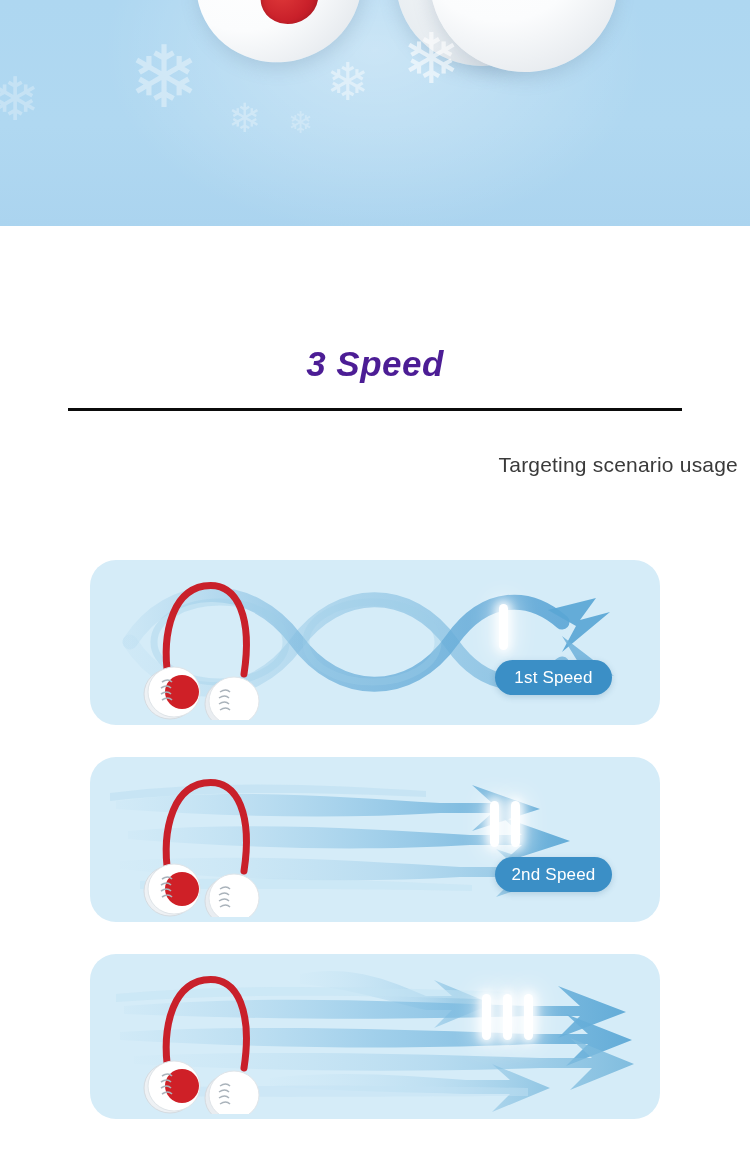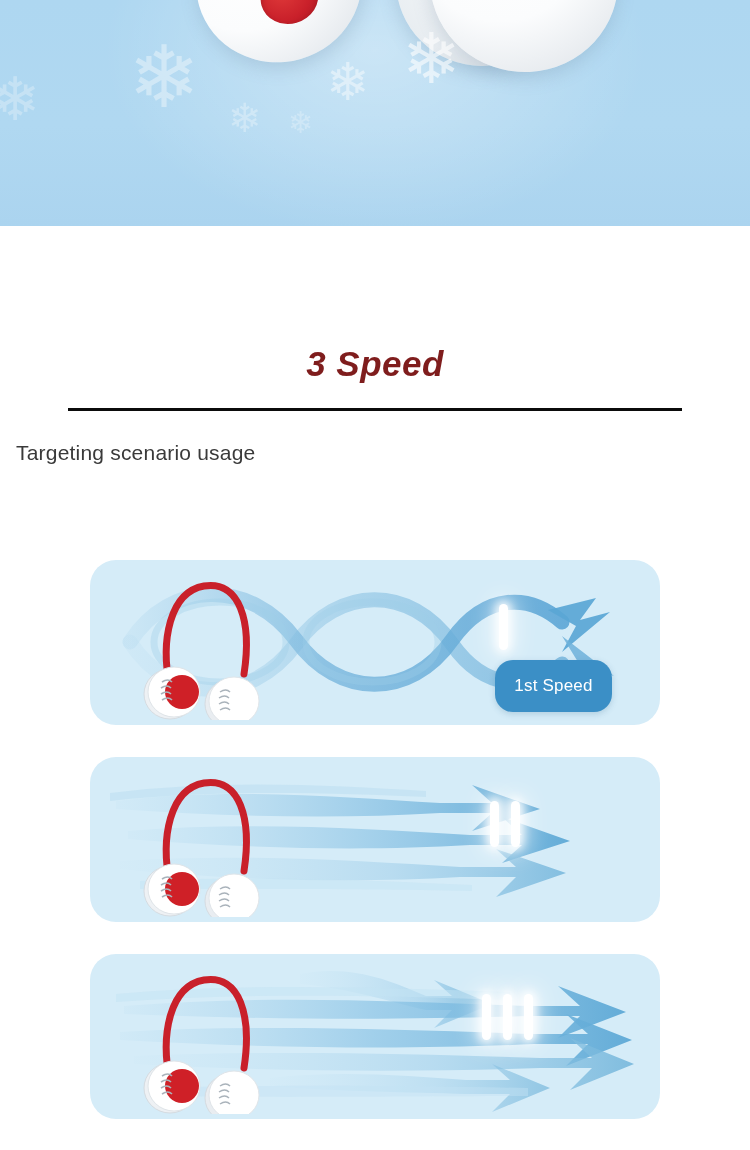--- a/index.html
+++ b/index.html
@@ -92,37 +92,36 @@
     width: 750px;
   }
   .headline {
     margin: 0;
     padding-top: 118px;
     text-align: center;
     font-size: 35px;
     font-weight: bold;
     font-style: italic;
     letter-spacing: 0.5px;
-    color: #7f1d1d;
+    color: #4c1d95;
   }
   .rule {
     width: 614px;
     height: 3px;
     margin: 24px auto 0;
     background: #0b0b0b;
   }
   .subhead {
-    margin: 0;
+    margin: 12px;
     padding-top: 30px;
-    text-align: left;
+    text-align: right;
     font-size: 21px;
     font-weight: normal;
     letter-spacing: 0.2px;
     color: #3a3a3a;
-    padding-left: 16px;
   }
 
   
   .cards {
     position: absolute;
     left: 90px;
     top: 560px;
     width: 570px;
   }
   .card {
@@ -173,21 +172,21 @@
   .bars.one   { left: 409px; top: 44px; }
   .bars.two   { left: 400px; top: 44px; }
   .bars.three { left: 392px; top: 40px; }
 
   
   .pill {
     position: absolute;
     left: 405px;
     top: 100px;
     width: 117px;
-    height: 52px;
+    height: 35px;
     border-radius: 18px;
     background: #3b8fc6;
     color: #ffffff;
     font-size: 17px;
     letter-spacing: 0.2px;
     display: flex;
     align-items: center;
     justify-content: center;
     box-shadow: 0 2px 6px rgba(40,100,140,0.22);
   }
@@ -304,20 +303,23 @@
         <ellipse cx="100" cy="131" rx="25" ry="24" fill="#ffffff" stroke="#dfe4e8" stroke-width="1"></ellipse>
         <path d="M86,122 q6,-4 10,0 M85,128 q6,-4 10,0 M85,134 q6,-4 10,0 M86,140 q6,-4 10,0" fill="none" stroke="#aab3bb" stroke-width="1.5"></path>
       </svg>
     </div>
 
     <div class="bars two">
       <span class="bar"></span>
       <span class="bar"></span>
     </div>
 
+    <div class="pill">
+      <span>2nd Speed</span>
+    </div>
   </div>
 
   <div class="card">
     <div class="airflow">
       <svg width="530" height="165" viewBox="0 0 530 165">
         <defs>
           <linearGradient id="fl3a" x1="0" y1="0" x2="1" y2="0">
             <stop offset="0%" stop-color="#a9d4ec" stop-opacity="0.10"></stop>
             <stop offset="50%" stop-color="#8ac3e5" stop-opacity="0.70"></stop>
             <stop offset="100%" stop-color="#5ea9d6" stop-opacity="0.95"></stop>

